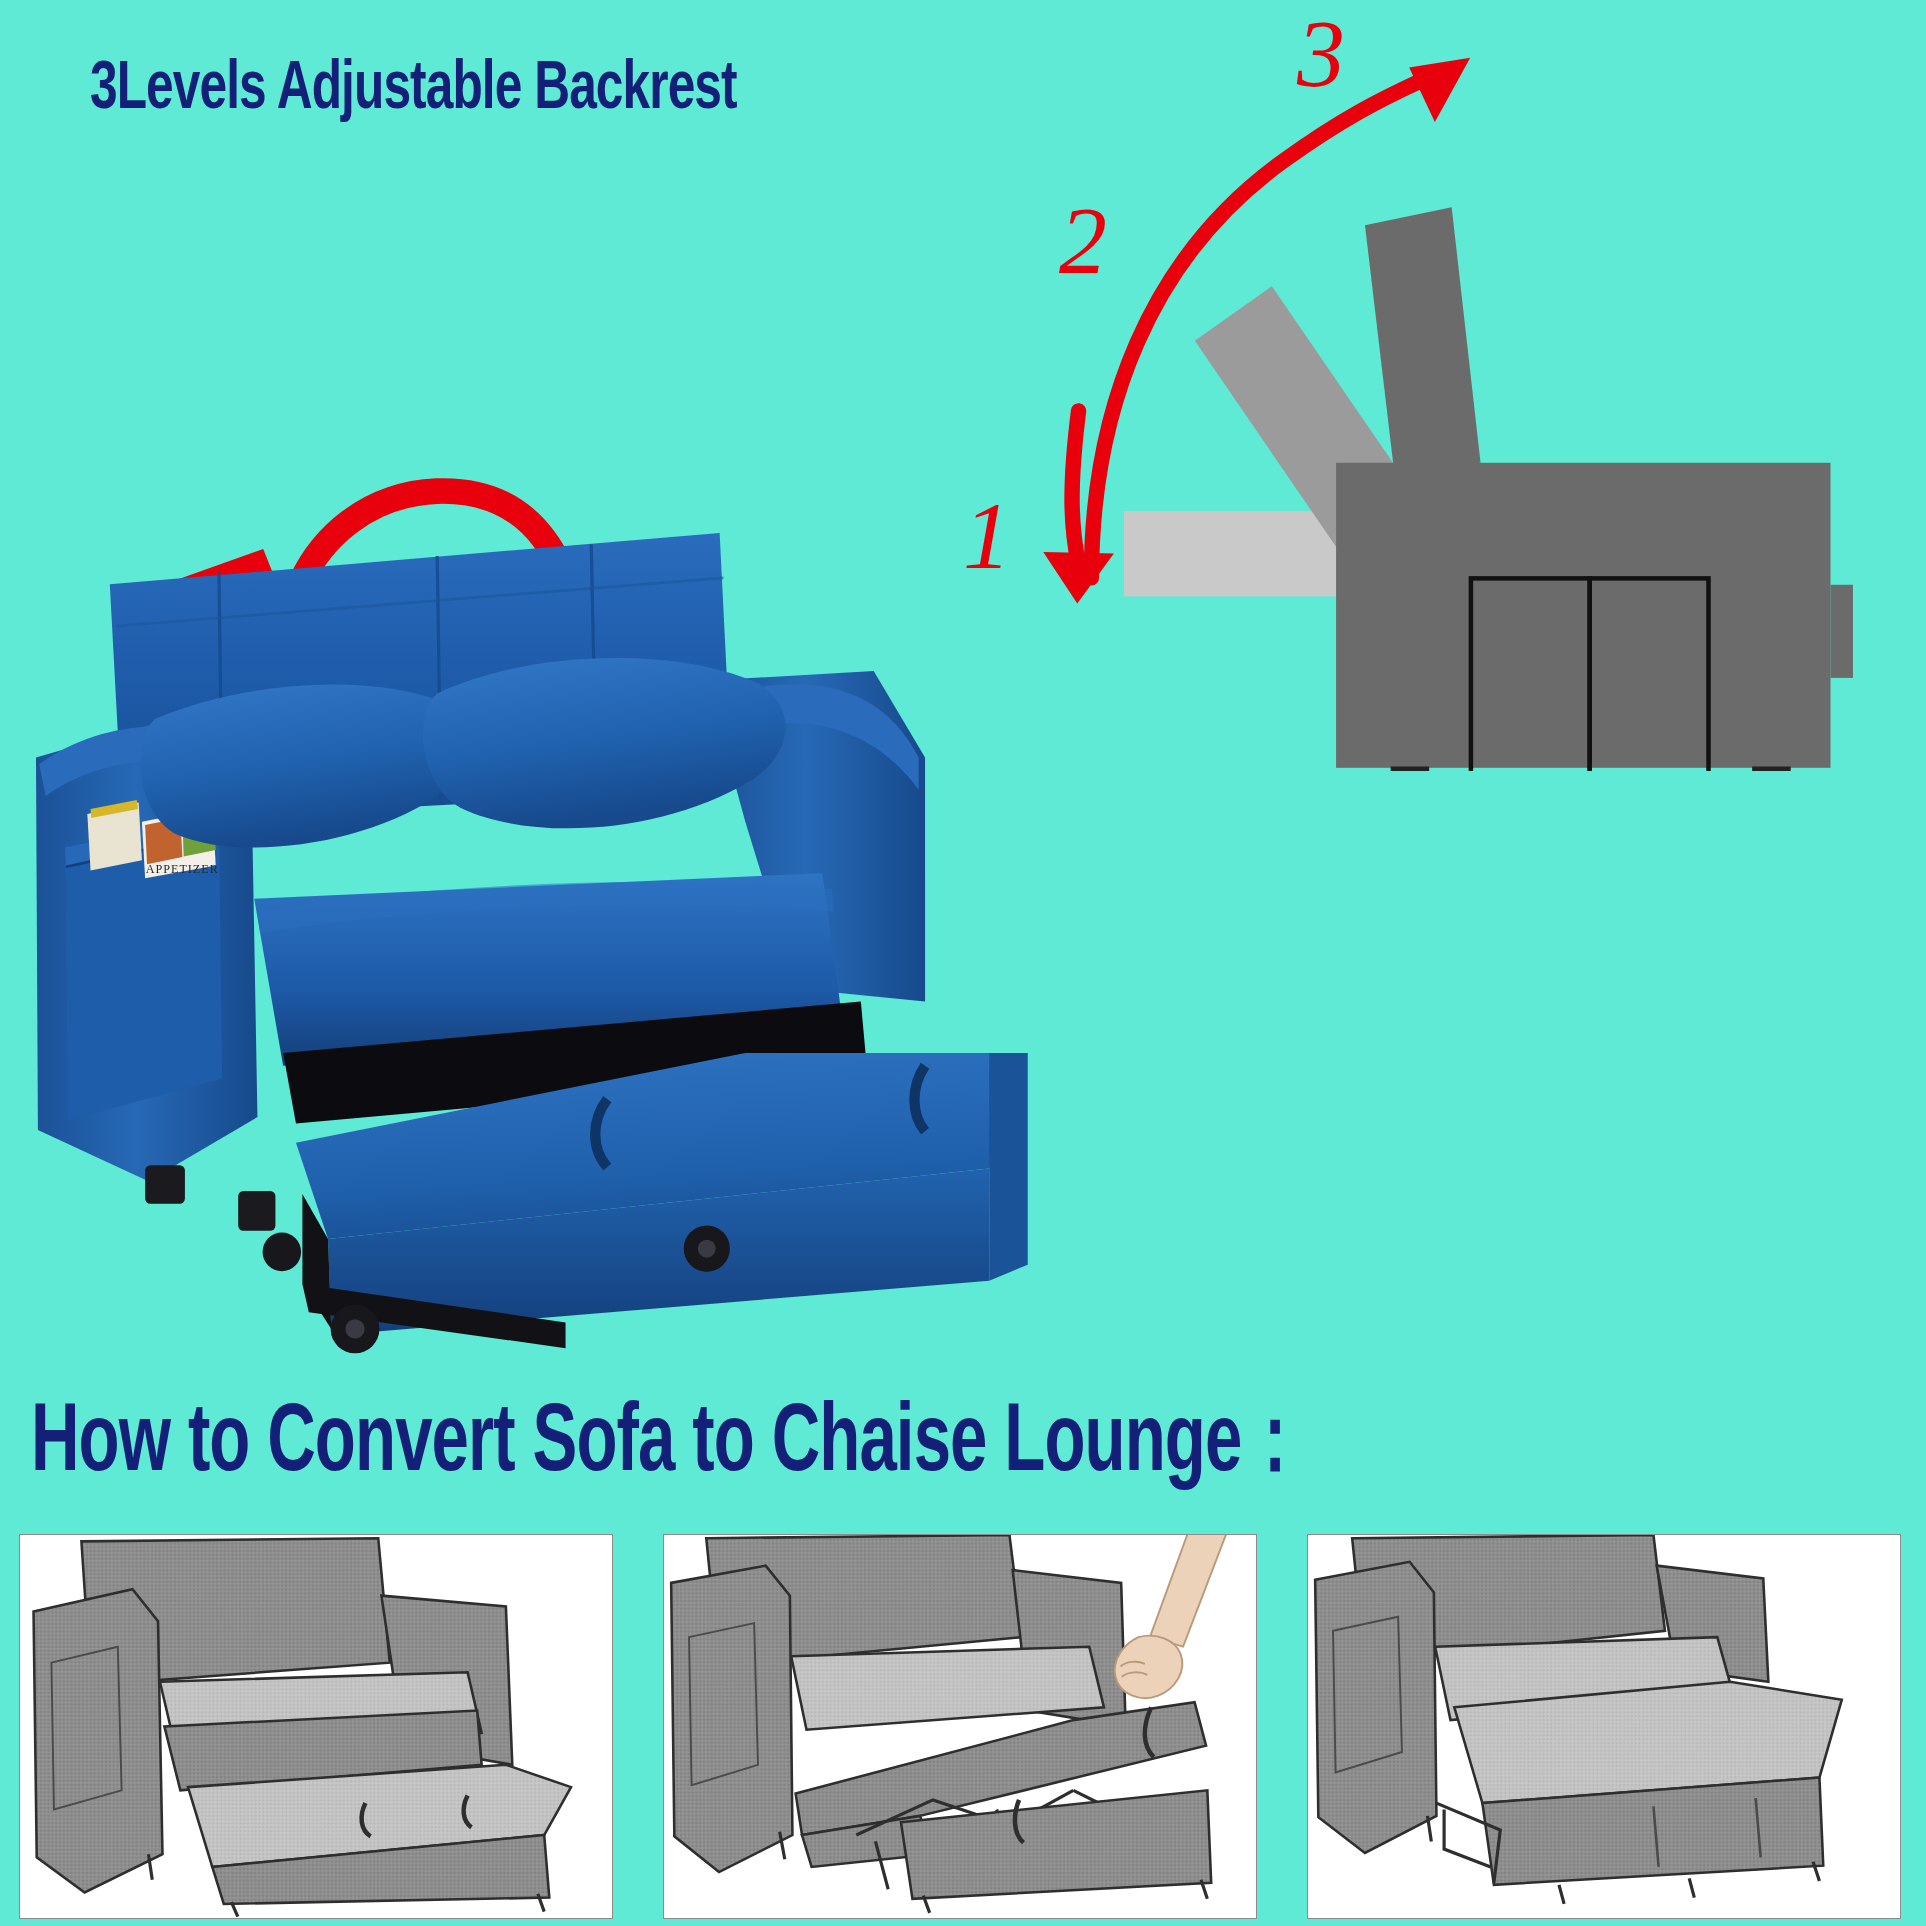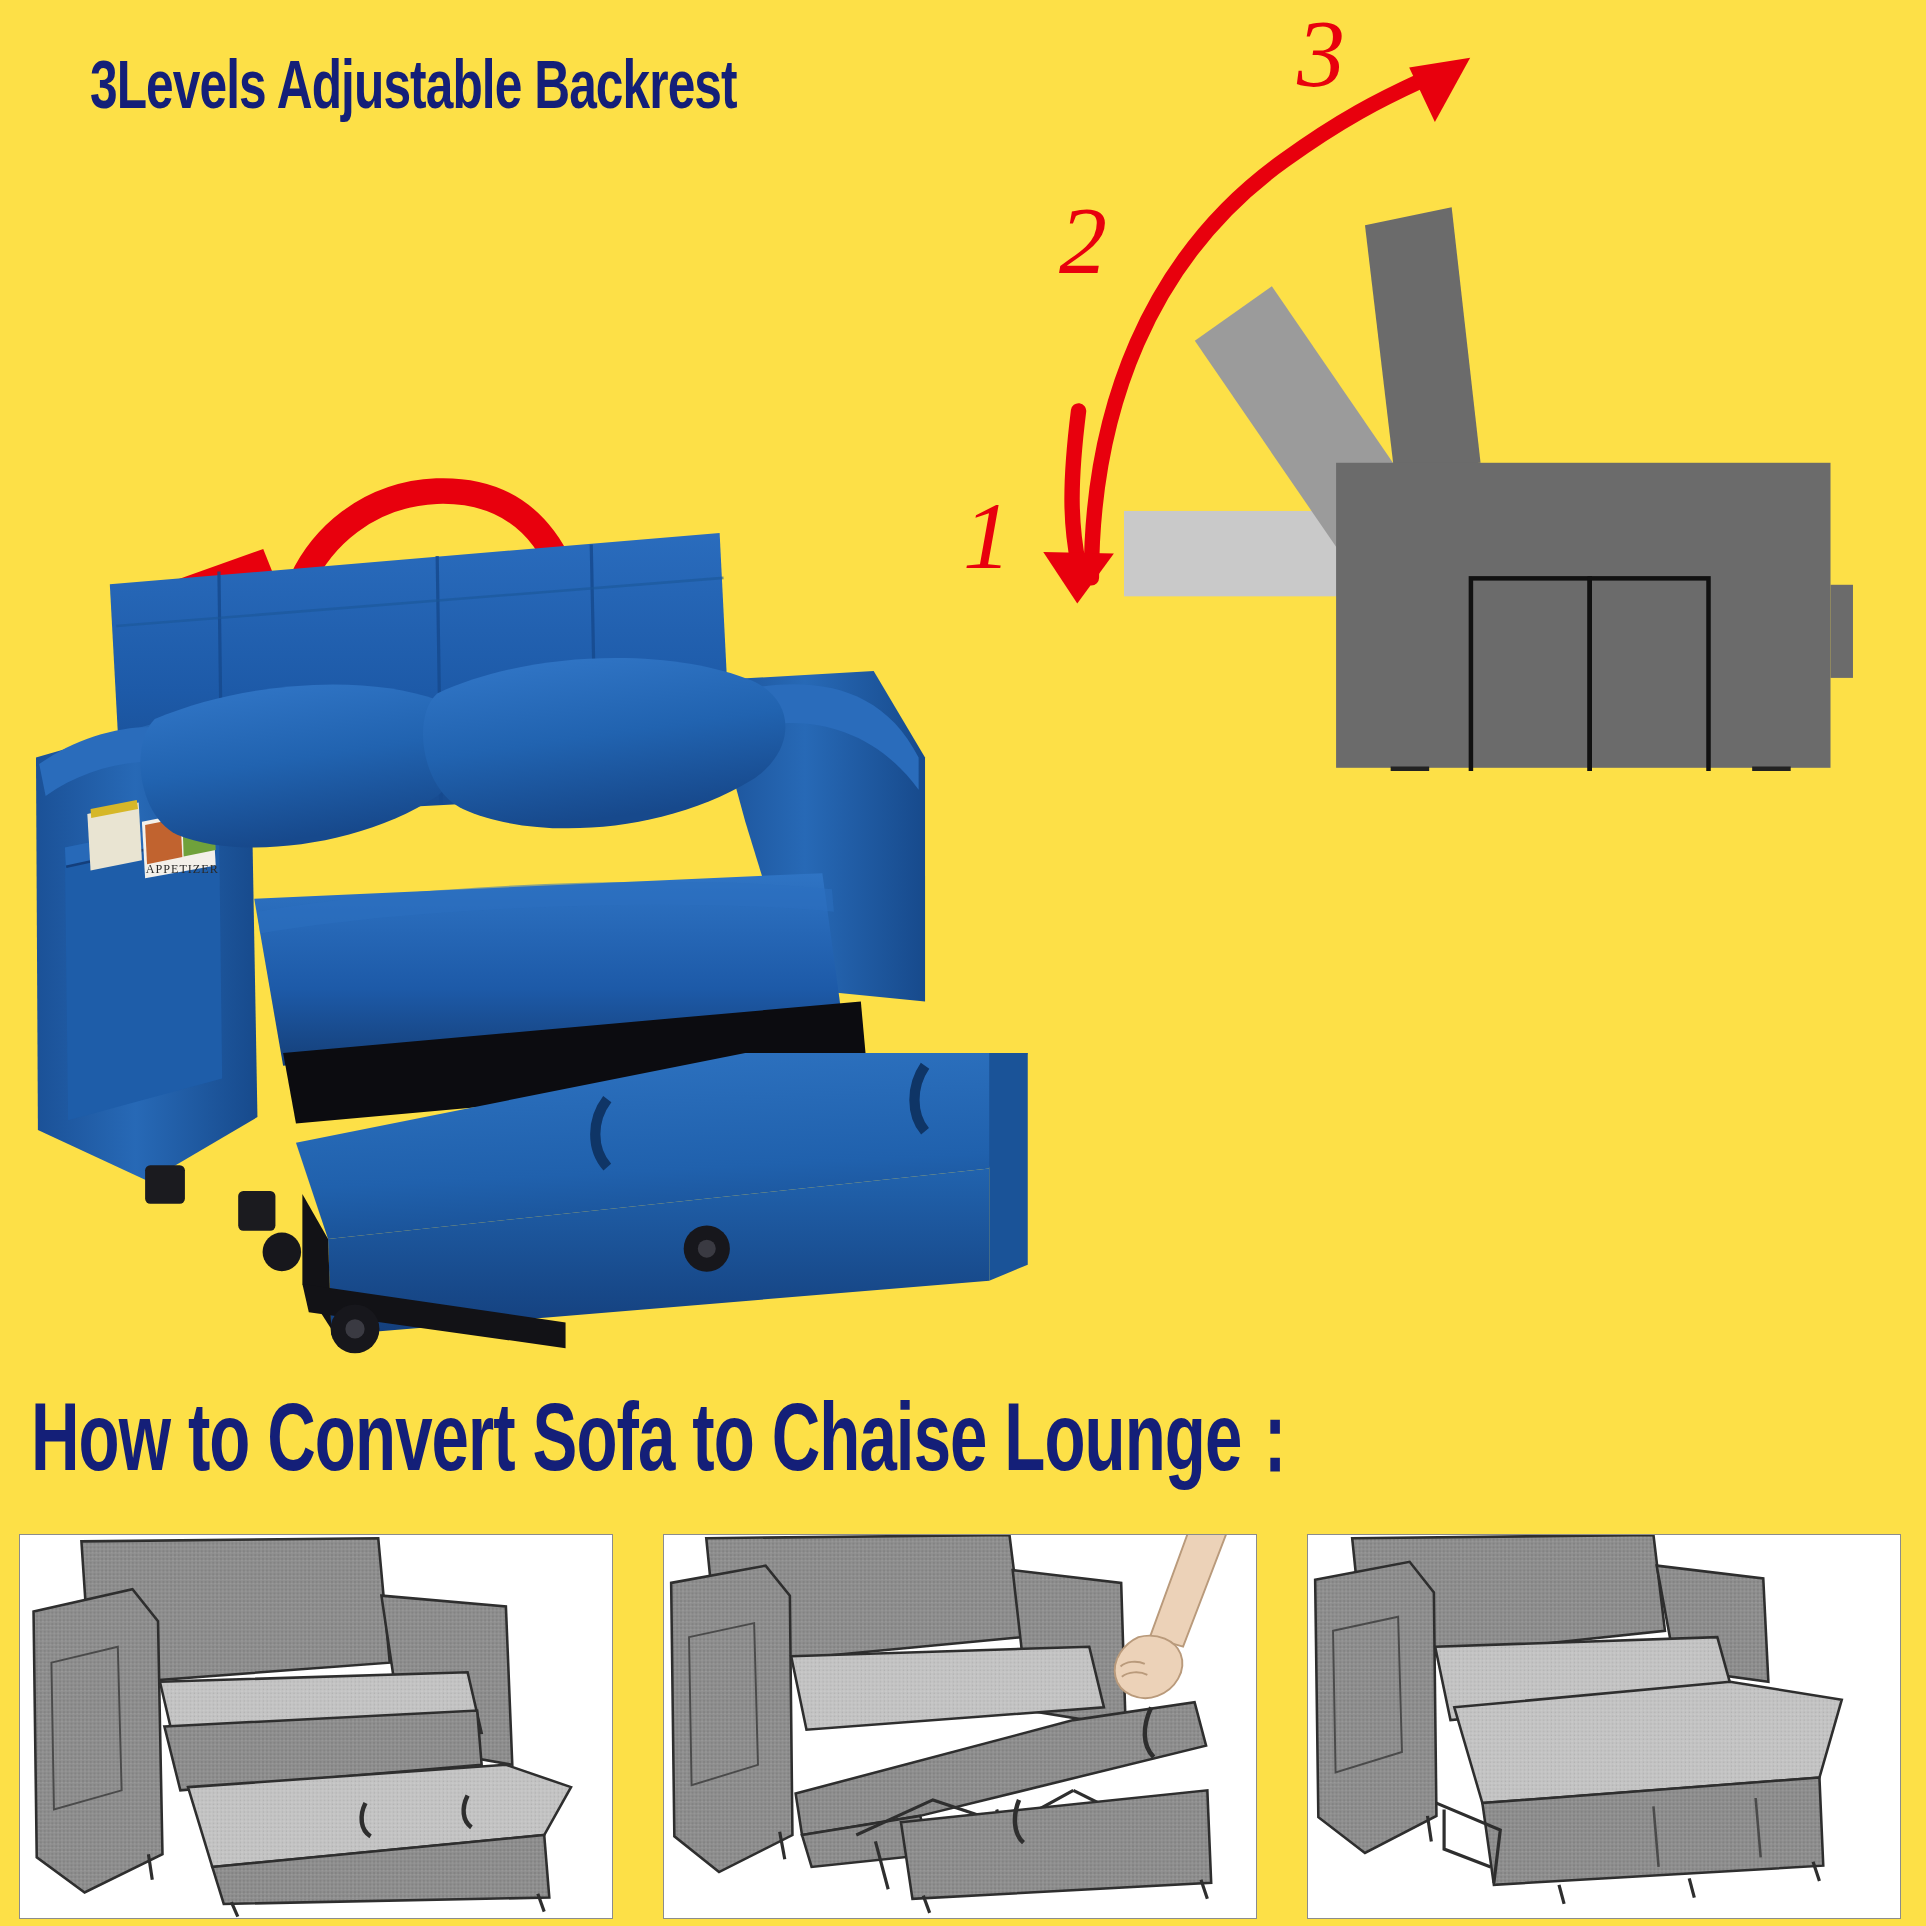--- a/index.html
+++ b/index.html
@@ -3,21 +3,21 @@
 <meta charset="utf-8">
 <style>
   html,body{margin:0;padding:0;}
   body{
     width:1926px;height:1926px;
     background:#fff;
     font-family:"Liberation Sans", sans-serif;
     position:relative;
     overflow:hidden;
   }
-  .page{position:relative;width:1926px;height:1926px;background:#fde047;}
+  .page{position:relative;width:1926px;height:1926px;background:#5eead4;}
 
   
   .heading{
     position:absolute;
     color:#141f78;
     font-weight:bold;
     font-family:"Liberation Sans", sans-serif;
     white-space:nowrap;
     transform-origin:left top;
     letter-spacing:-1.3px;

